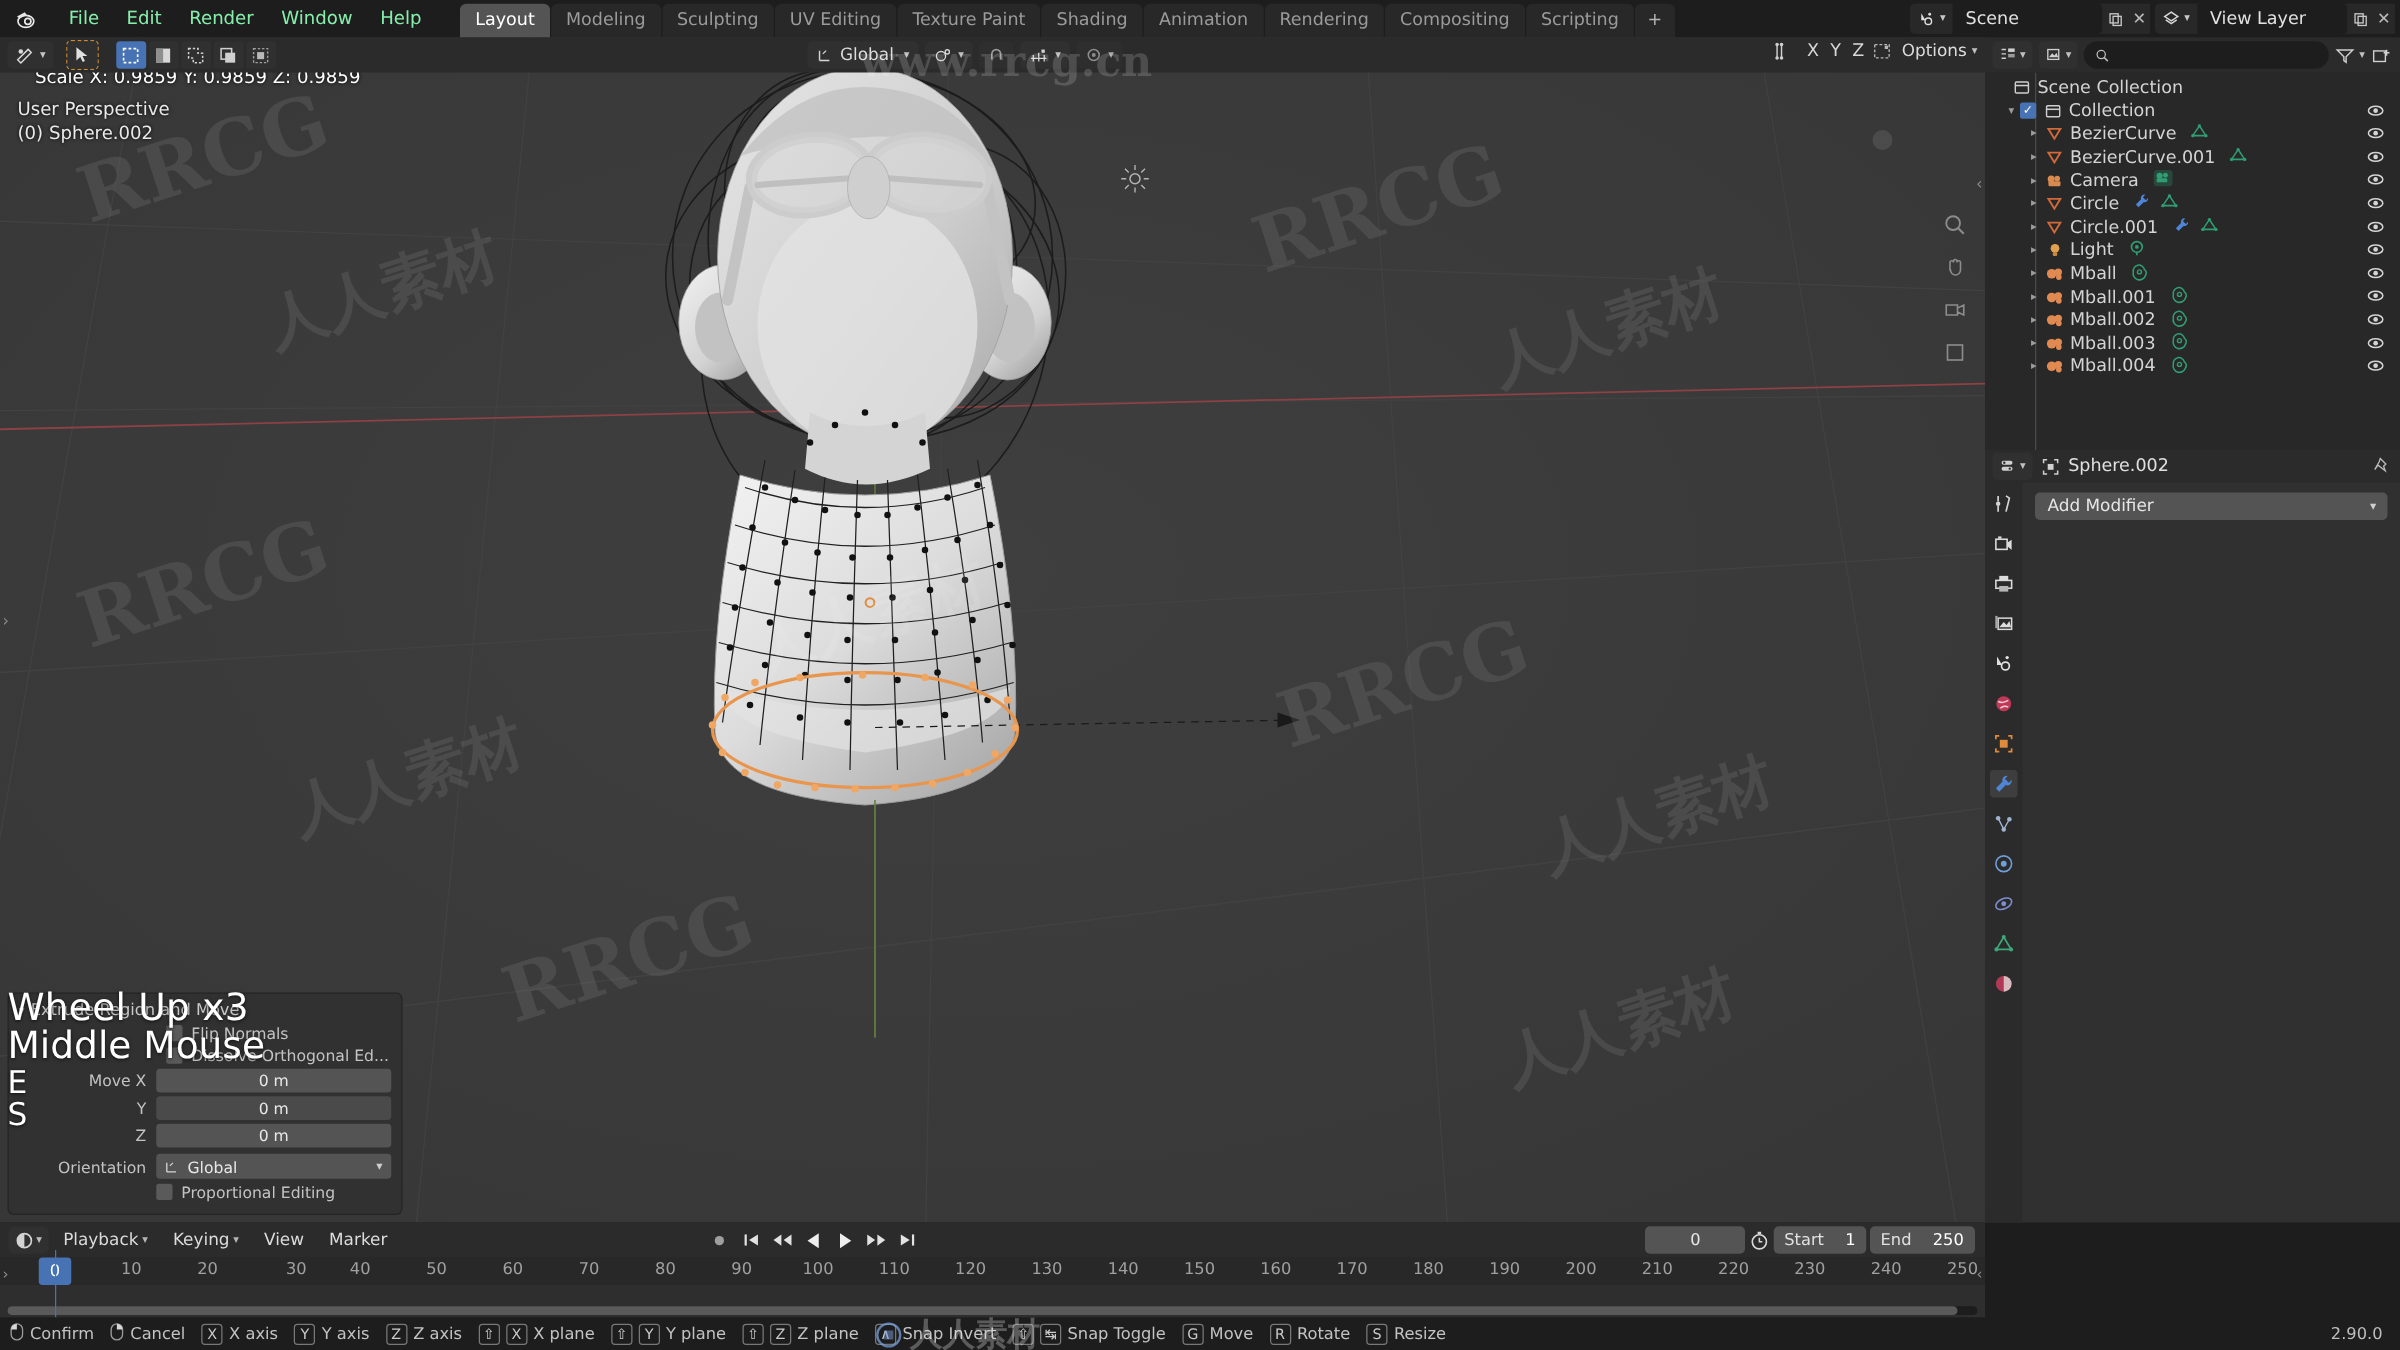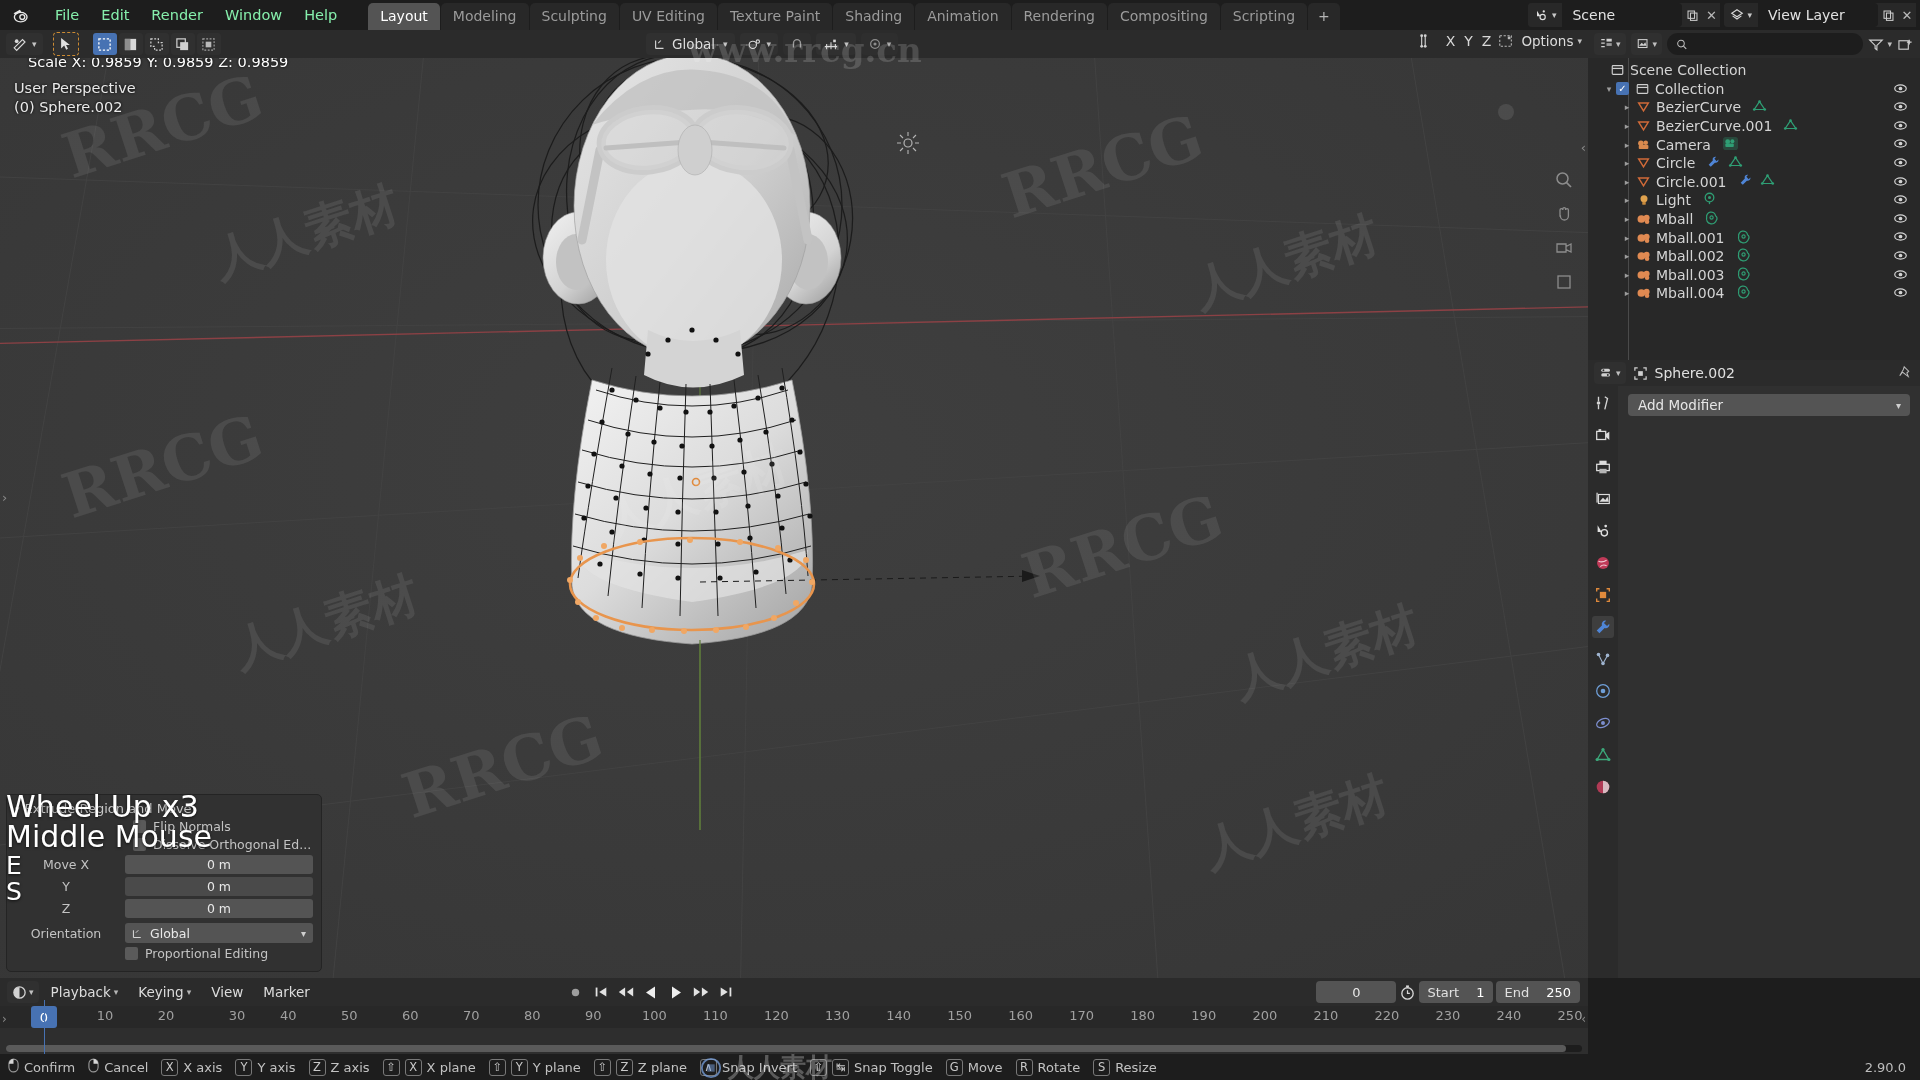--- a/index.html
+++ b/index.html
@@ -104,21 +104,21 @@
 
   
   .op-panel{
     position:absolute;left:6px;bottom:6px;width:316px;
     background:rgba(48,48,48,0.93);border-radius:5px;padding:6px 8px 10px 8px;
     z-index:7;border:1px solid #242424;
   }
   .op-title{display:flex;align-items:center;gap:5px;color:#c9c9c9;font-size:13px;margin-bottom:2px;}
   .op-row{display:flex;align-items:center;margin-top:3px;height:19px;}
   .op-label{
-    width:110px;text-align:center;padding-right:8px;color:#c3c3c3;font-size:12.5px;
+    width:110px;text-align:right;padding-right:8px;color:#c3c3c3;font-size:12.5px;
   }
   .op-field{
     flex:1;background:#545454;border-radius:3px;height:19px;
     display:flex;align-items:center;justify-content:center;color:#e8e8e8;font-size:12.5px;
   }
   .op-field.alt{background:#4a4a4a;}
   .op-check{
     display:flex;align-items:center;gap:7px;margin-top:3px;padding-left:118px;
   }
   .chkbox{width:13px;height:13px;background:#5a5a5a;border-radius:2px;}

